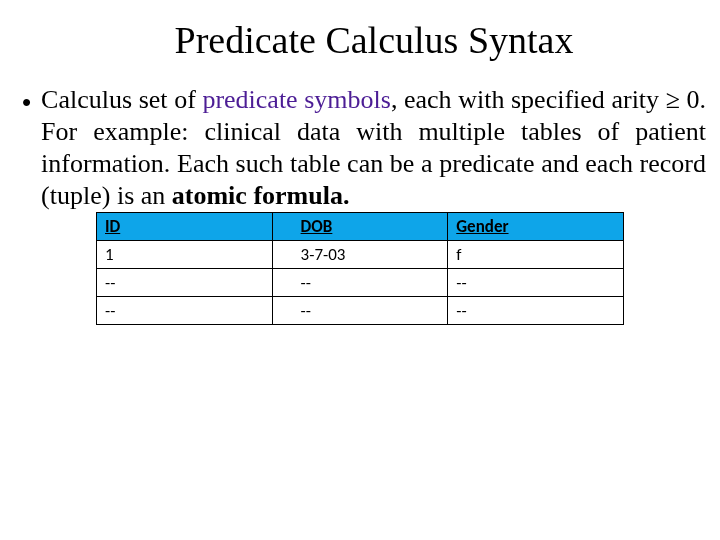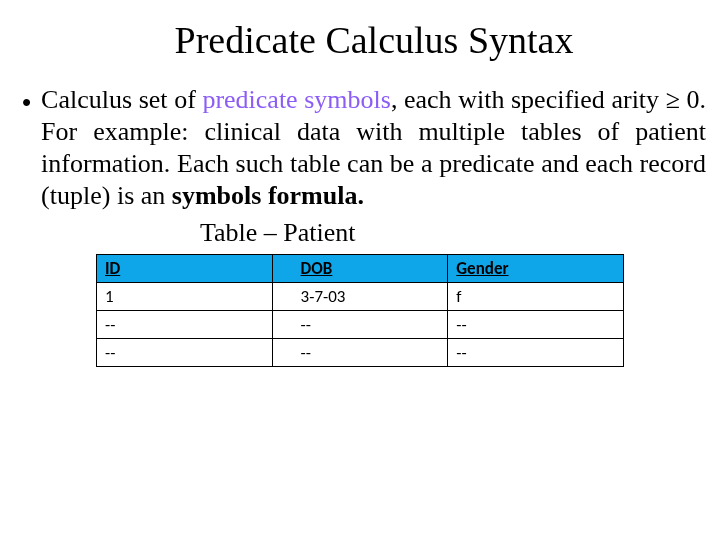--- a/index.html
+++ b/index.html
@@ -36,21 +36,21 @@
     margin-right: 10px;
     margin-top: 2px;
     font-family: Arial, sans-serif;
   }
   .body-text {
     font-size: 26px;
     line-height: 32px;
     text-align: justify;
     flex: 1;
   }
-  .pred-sym { color: #8b5cf6; }
+  .pred-sym { color: #4c1d95; }
   .bold { font-weight: bold; }
   .table-caption {
     font-size: 26px;
     text-align: left;
     margin: 6px 0 6px 200px;
   }
   .tbl {
     border-collapse: collapse;
     margin: 0 auto 12px auto;
     width: 528px;
@@ -82,26 +82,25 @@
 </head>
 <body>
 
 <div class="slide">
   <h1 class="title">Predicate Calculus Syntax</h1>
 
   <div class="bullet-block">
     <div class="bullet-row">
       <span class="bullet">•</span>
       <p class="body-text">
-        <span>Calculus set of </span><span class="pred-sym">predicate symbols</span><span>, each with specified arity ≥ 0. For example: clinical data with multiple tables of patient information. Each such table can be a predicate and each record (tuple) is an </span><span class="bold">symbols formula.</span><span></span>
+        <span>Calculus set of </span><span class="pred-sym">predicate symbols</span><span>, each with specified arity ≥ 0. For example: clinical data with multiple tables of patient information. Each such table can be a predicate and each record (tuple) is an </span><span class="bold">atomic formula.</span><span></span>
       </p>
     </div>
   </div>
 
-  <div class="table-caption">Table – Patient</div>
 
   <table class="tbl">
     <thead>
       <tr>
         <th class="first">ID</th>
         <th class="mid">DOB</th>
         <th class="last">Gender</th>
       </tr>
     </thead>
     <tbody>

